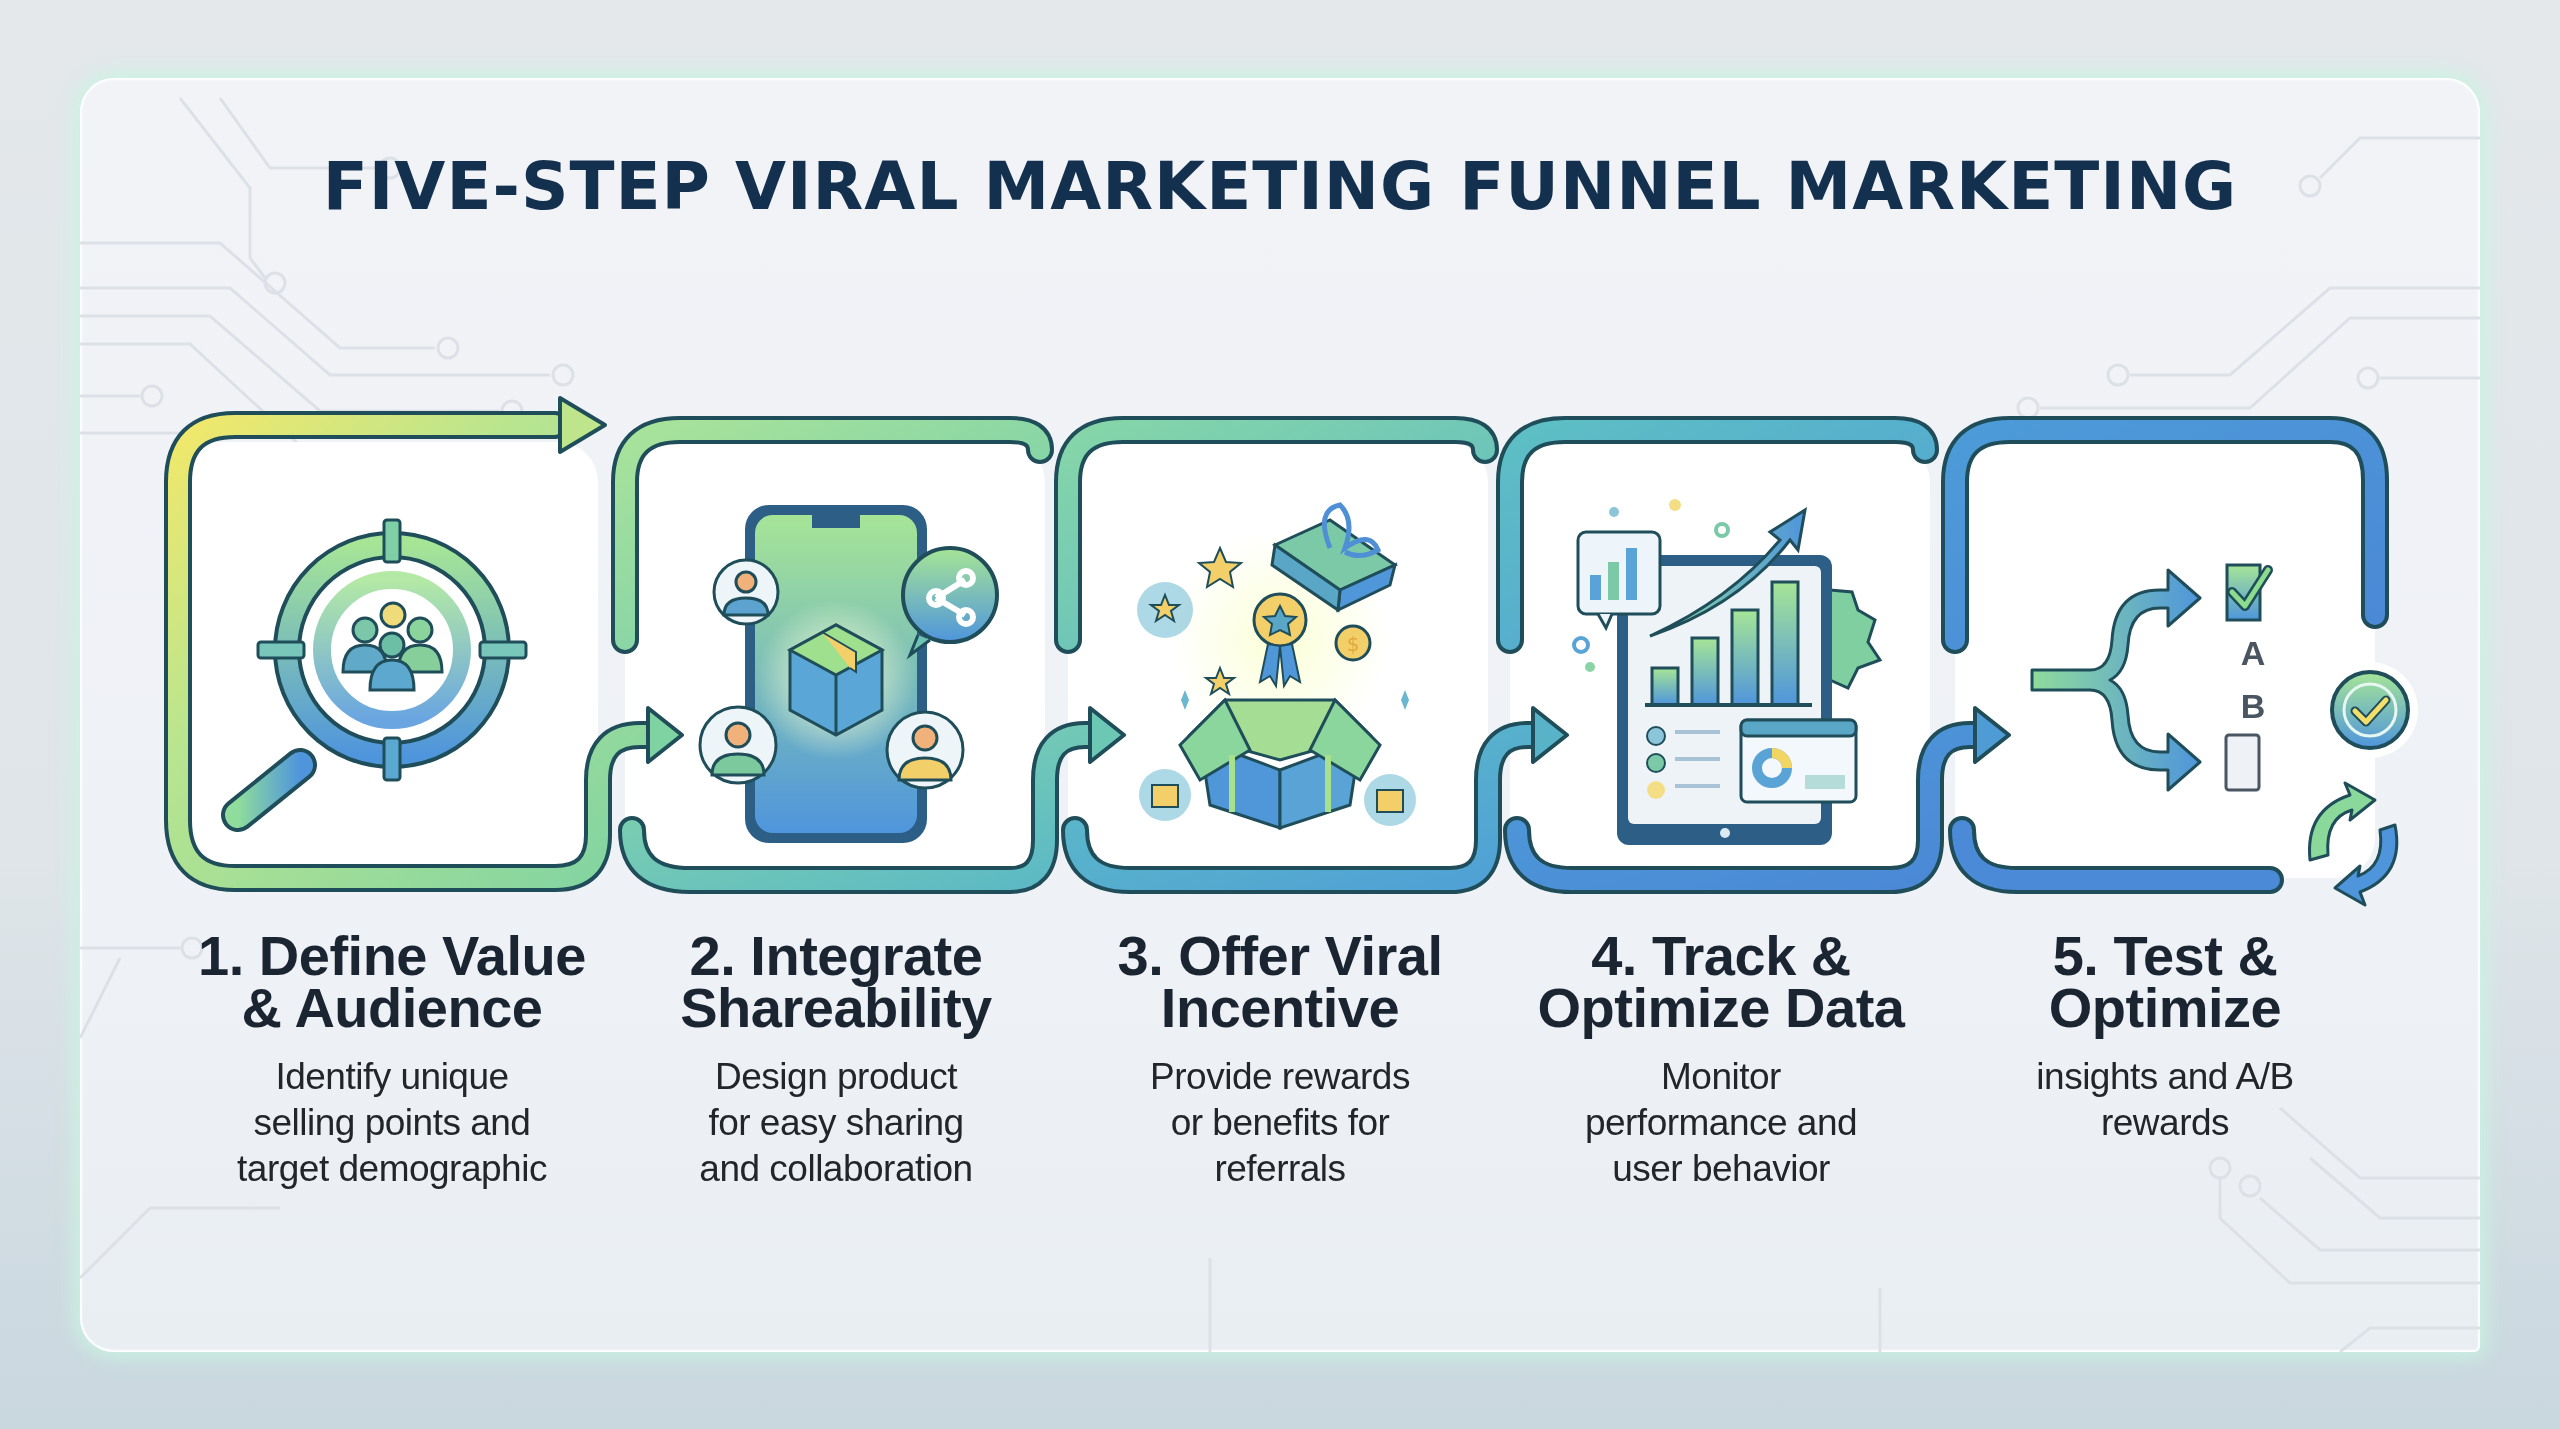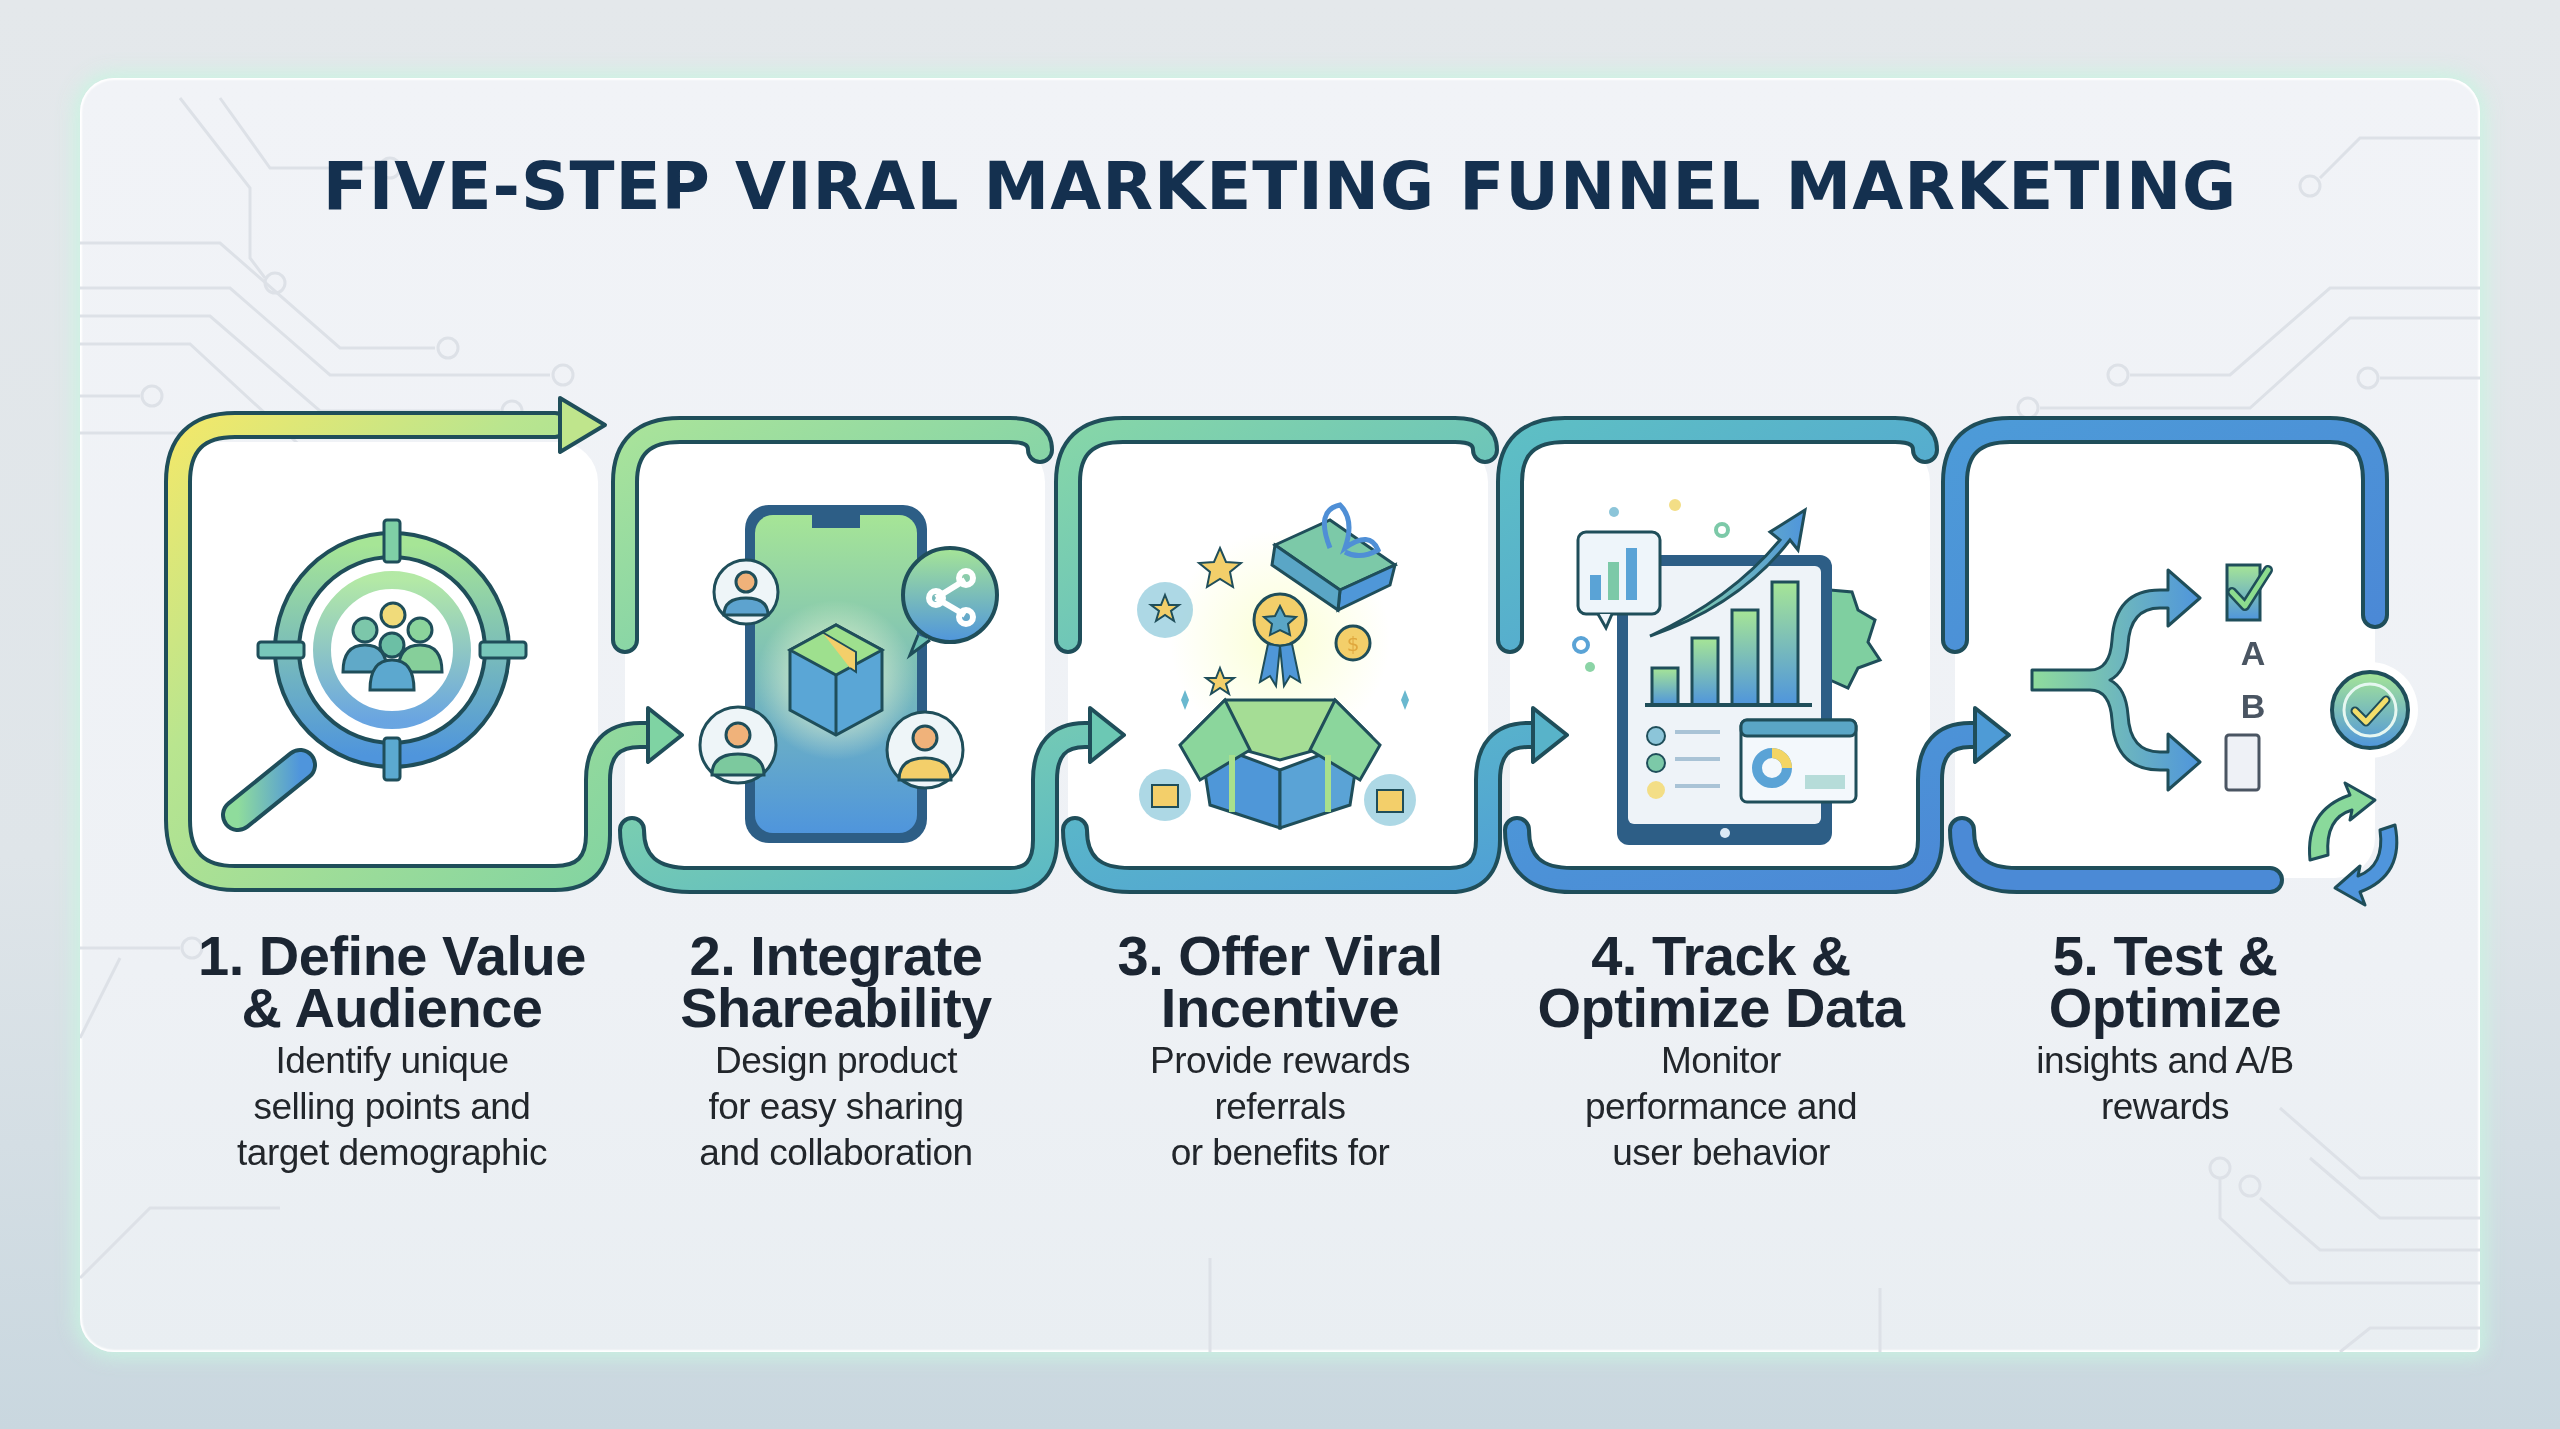--- a/index.html
+++ b/index.html
@@ -10,21 +10,21 @@
     background:linear-gradient(180deg,#f1f3f7 0%,#eef1f5 70%,#e9eef2 100%);
     border-radius:34px 34px 6px 34px;
     box-shadow:0 0 18px 6px rgba(200,245,225,.85),0 0 2px 2px #ffffff inset;}
   .circuits{position:absolute;left:0;top:0;width:2400px;height:1274px;}
   .title{position:absolute;left:0;top:148px;width:2560px;text-align:center;
     font-family:"DejaVu Sans","Liberation Sans",sans-serif;font-weight:bold;
     font-size:66px;letter-spacing:1px;color:#14304f;}
   .flow{position:absolute;left:0;top:0;width:2560px;height:1429px;}
   .step-text{position:absolute;top:930px;width:430px;text-align:center;}
   .step-title{font-weight:bold;font-size:56px;line-height:52px;color:#1b2532;letter-spacing:-0.5px;}
-  .step-desc{margin-top:4px;font-size:37px;line-height:46px;color:#22262b;letter-spacing:-0.5px;}
+  .step-desc{margin-top:20px;font-size:37px;line-height:46px;color:#22262b;letter-spacing:-0.5px;}
 </style>
 </head>
 <body>
 
 <div class="panel">
   <svg class="circuits" viewBox="0 0 2400 1274" fill="none" stroke="#dde1e7" stroke-width="3">
     <path d="M140 20 L190 90 L300 90"></path>
       <circle cx="310" cy="90" r="10"></circle>
     <path d="M100 20 L170 110 L170 180 L185 200"></path>
       <circle cx="195" cy="205" r="10"></circle>
@@ -318,22 +318,22 @@
   </div>
 </div>
 
 <div class="step-text" style="left:1065px">
   <div class="step-title">
     <div>3. Offer Viral</div>
     <div>Incentive</div>
   </div>
   <div class="step-desc">
     <div>Provide rewards</div>
+    <div>or benefits for</div>
     <div>referrals</div>
-    <div>or benefits for</div>
   </div>
 </div>
 
 <div class="step-text" style="left:1506px">
   <div class="step-title">
     <div>4. Track &amp;</div>
     <div>Optimize Data</div>
   </div>
   <div class="step-desc">
     <div>Monitor</div>

